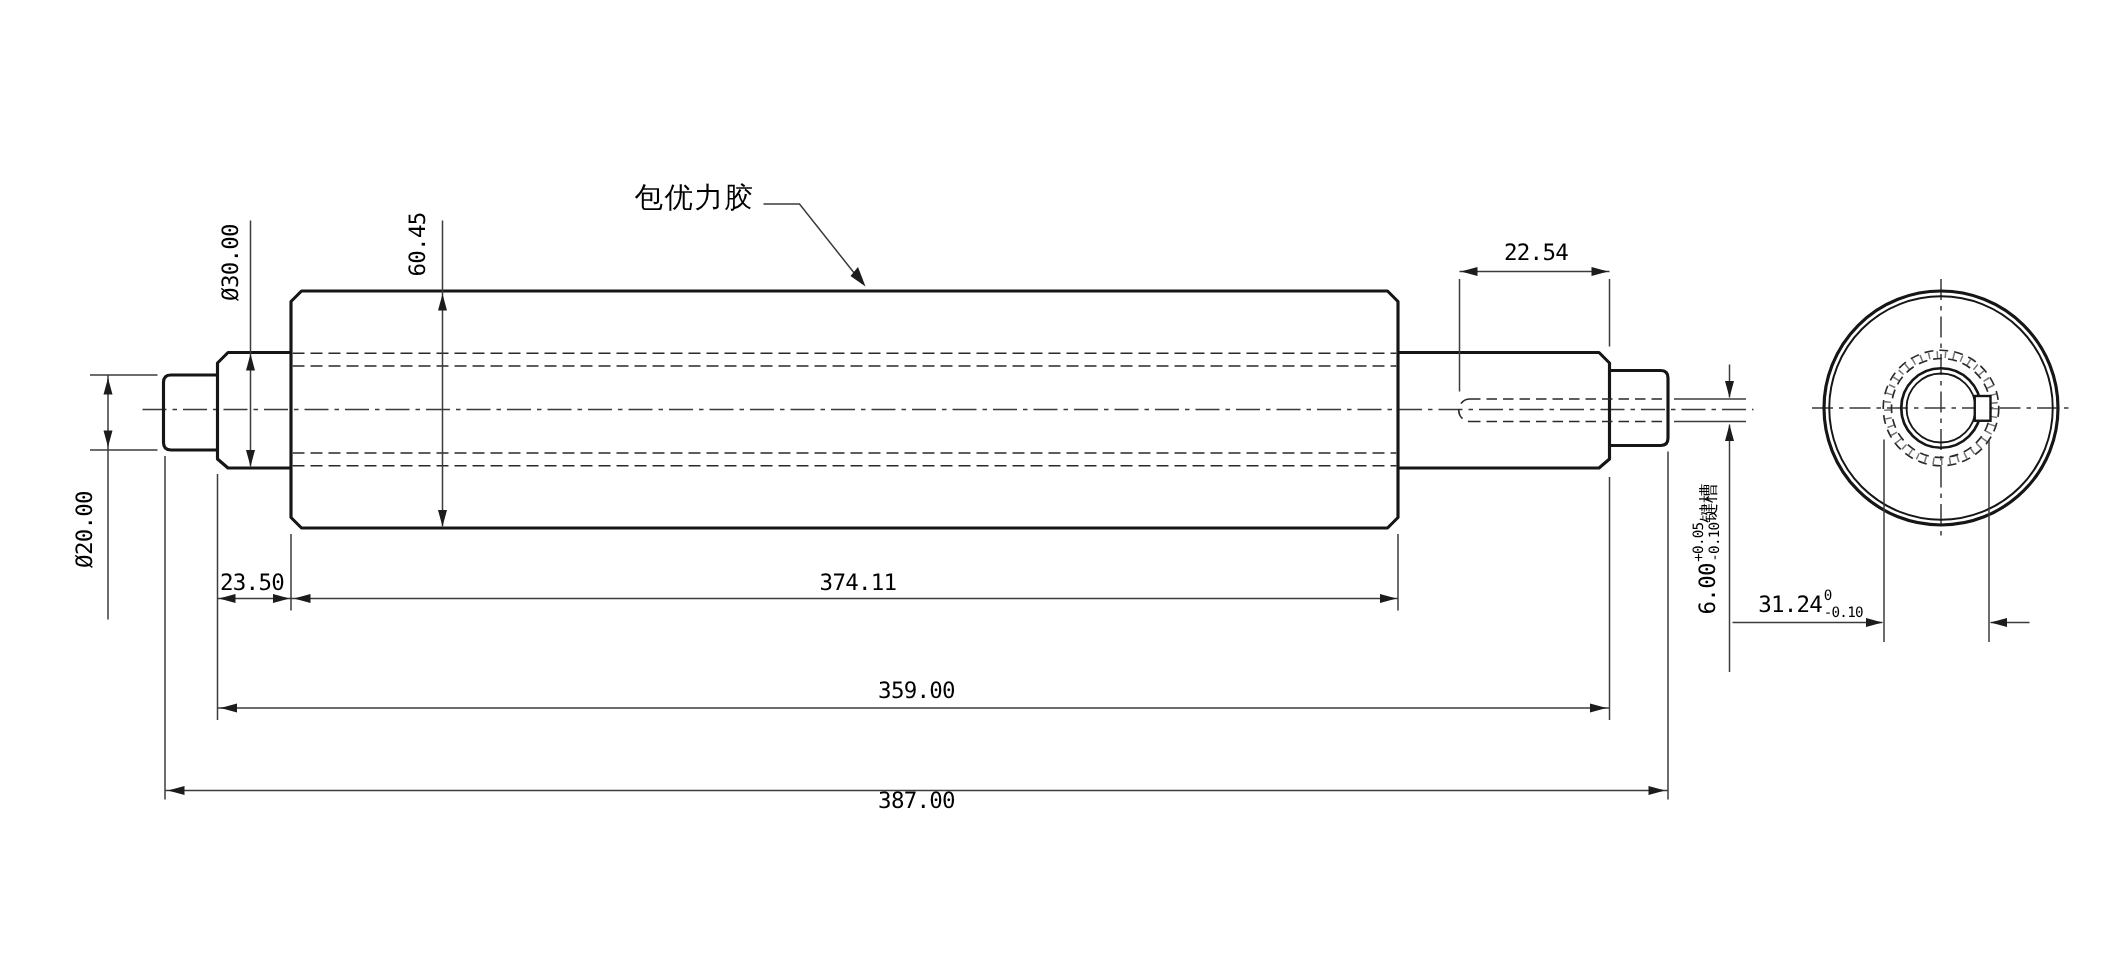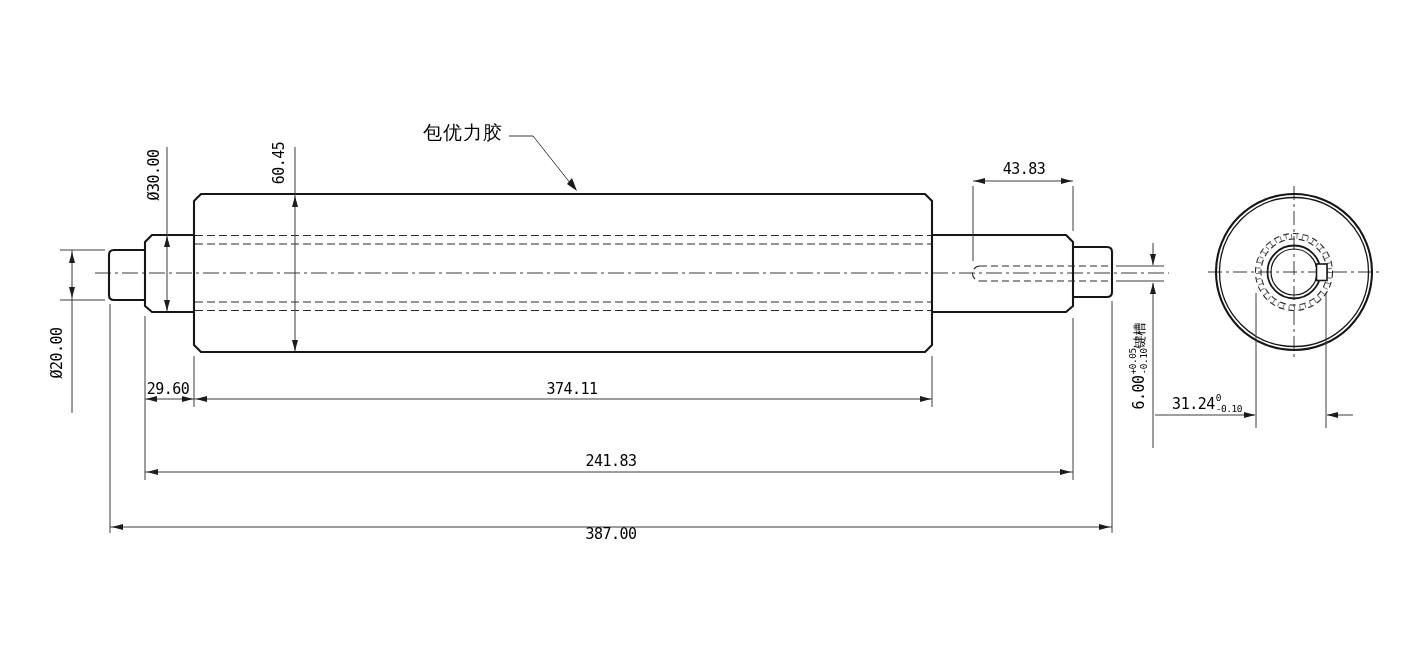--- a/index.html
+++ b/index.html
@@ -127,27 +127,27 @@
   </svg>
 
   <div class="callout" style="left:396px;top:123px">包优力胶</div>
 
   <div class="dim rot" style="left:127px;top:175px">Ø30.00</div>
 
   <div class="dim rot" style="left:252px;top:163px">60.45</div>
 
   <div class="dim rot" style="left:30px;top:353px">Ø20.00</div>
 
-  <div class="dim" style="left:997px;top:169px">43.83</div>
+  <div class="dim" style="left:997px;top:169px">22.54</div>
 
-  <div class="dim" style="left:141px;top:389px">29.60</div>
+  <div class="dim" style="left:141px;top:389px">23.50</div>
 
   <div class="dim" style="left:545px;top:389px">374.11</div>
 
-  <div class="dim" style="left:584px;top:461px">241.83</div>
+  <div class="dim" style="left:584px;top:461px">359.00</div>
 
   <div class="dim" style="left:584px;top:534px">387.00</div>
 
   <div class="dim rot" style="left:1112px;top:366px">
     <span>6.00</span><span class="tol">
         <span>+0.05</span>
         <span>-0.10</span>
       </span><span class="suffix">键槽</span>
   </div>
 

